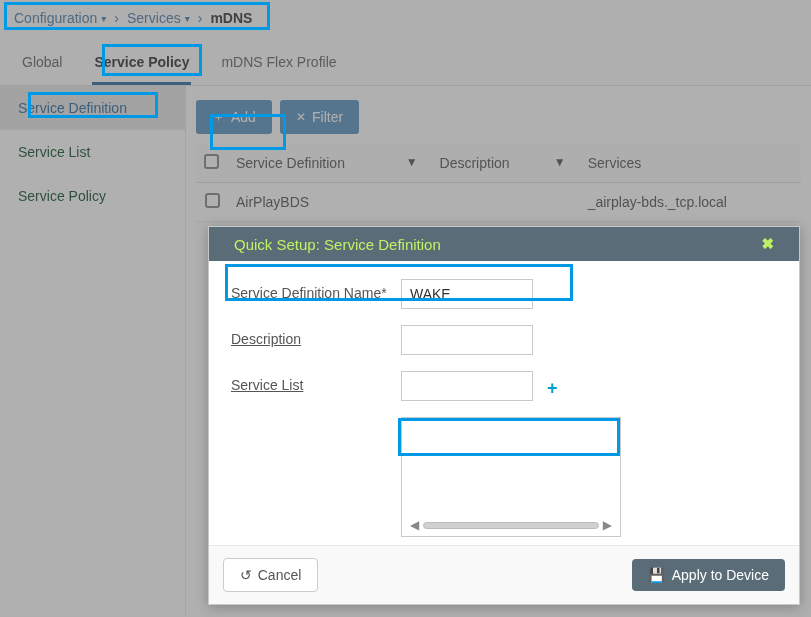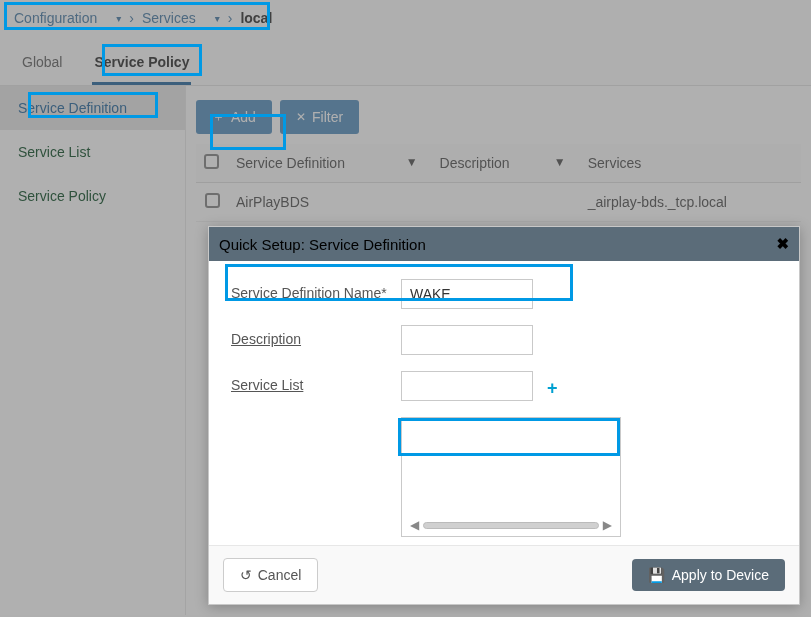--- a/index.html
+++ b/index.html
@@ -29,21 +29,21 @@
       display: flex;
       align-items: center;
       gap: 8px;
       padding: 10px 14px;
       color: #4d7fa8;
       font-size: 14px;
     }
     .breadcrumb .crumb {
       display: inline-flex;
       align-items: center;
-      gap: 19px;
+      gap: 4px;
     }
     .breadcrumb .caret {
       font-size: 10px;
       color: #4d7fa8;
     }
     .breadcrumb .sep {
       color: #4d7fa8;
     }
     .breadcrumb .crumb-final {
       color: #333;
@@ -169,25 +169,25 @@
       position: absolute;
       left: 208px;
       top: 226px;
       width: 592px;
       background: #fff;
       border: 1px solid #c8c8c8;
       box-shadow: 0 2px 12px rgba(0,0,0,0.25);
     }
     .modal-header {
       background: #5b6c79;
-      color: #000000;
+      color: #bef264;
       display: flex;
       align-items: center;
       justify-content: space-between;
-      padding: 8px 10px;
+      padding: 8px 25px;
       font-size: 15px;
       gap: 12px;
     }
     .modal-close-icon {
       cursor: pointer;
       font-weight: 700;
     }
     .modal-body {
       padding: 18px 8px 8px 22px;
     }
@@ -305,27 +305,28 @@
       <span>Configuration</span>
       <span class="caret">▾</span>
     </span>
     <span class="sep">›</span>
     <span class="crumb">
       <span>Services</span>
       <span class="caret">▾</span>
     </span>
     <span class="sep">›</span>
     <span class="crumb crumb-final">
-      <span>local</span>
+      <span>mDNS</span>
     </span>
   </div>
 
   <div class="top-tabs">
     <div class="top-tab">Global</div>
     <div class="top-tab active">Service Policy</div>
+    <div class="top-tab">mDNS Flex Profile</div>
   </div>
 
   <div class="content-row">
     <div class="sidebar">
       <span class="sidebar-item active">Service Definition</span>
       <span class="sidebar-item">Service List</span>
       <span class="sidebar-item">Service Policy</span>
     </div>
 
     <div class="main-area">

